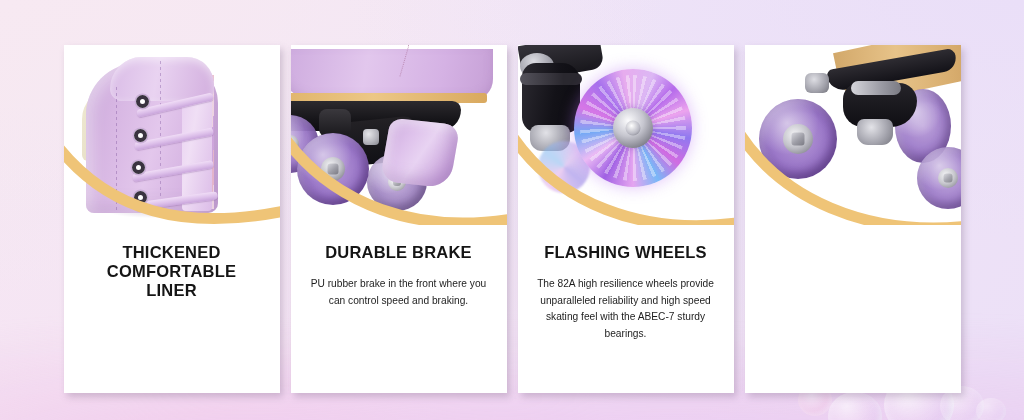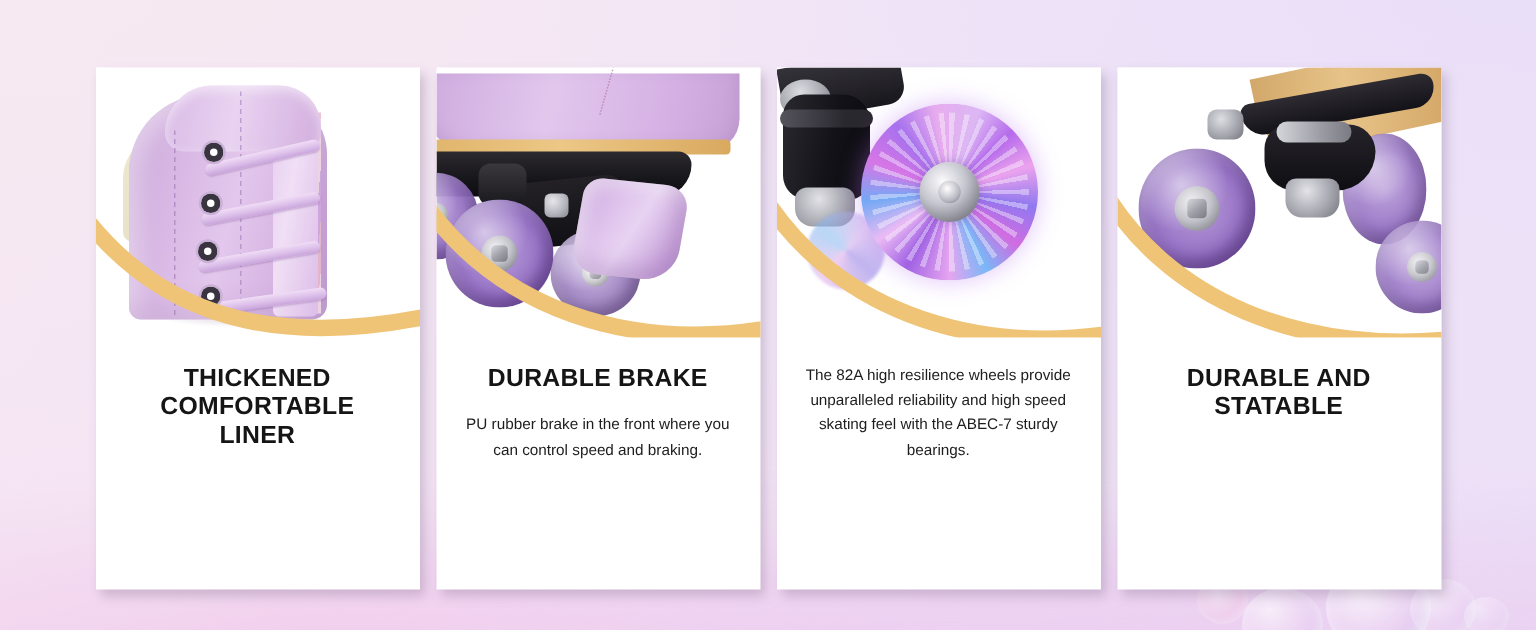--- a/index.html
+++ b/index.html
@@ -464,20 +464,21 @@
         <div class="pw c3-smallglow"></div>
         <div class="pw c3-led">
           <span class="c3-ledhub"></span>
         </div>
 
         <svg class="swoosh" viewBox="0 0 228 108" preserveAspectRatio="none">
           <path d="M -8 2 C 40 84, 134 118, 238 100" fill="none" stroke="#efc477" stroke-width="11" stroke-linecap="round"></path>
         </svg>
       </div>
       <div class="body">
+        <h3 class="title">FLASHING WHEELS</h3>
         <p class="desc">The 82A high resilience wheels provide unparalleled reliability and high speed skating feel with the ABEC-7 sturdy bearings.</p>
       </div>
     </div>
 
     <div class="card">
       <div class="photo">
         <div class="pw c4-boot"></div>
         <div class="pw c4-deck"></div>
         <div class="pw c4-plate"></div>
         <div class="pw wheel-glitter c4-w2"></div>
@@ -495,19 +496,17 @@
           <div class="wheel-hub">
               <span class="hub-nut"></span>
             </div>
         </div>
 
         <svg class="swoosh" viewBox="0 0 228 108" preserveAspectRatio="none">
           <path d="M -8 -2 C 36 80, 132 118, 238 104" fill="none" stroke="#efc477" stroke-width="11" stroke-linecap="round"></path>
         </svg>
       </div>
       <div class="body">
-        <h3 class="title">DURABLE AND
-STATABLE</h3>
       </div>
     </div>
 
   </div>
 </div>
 
 </body></html>

